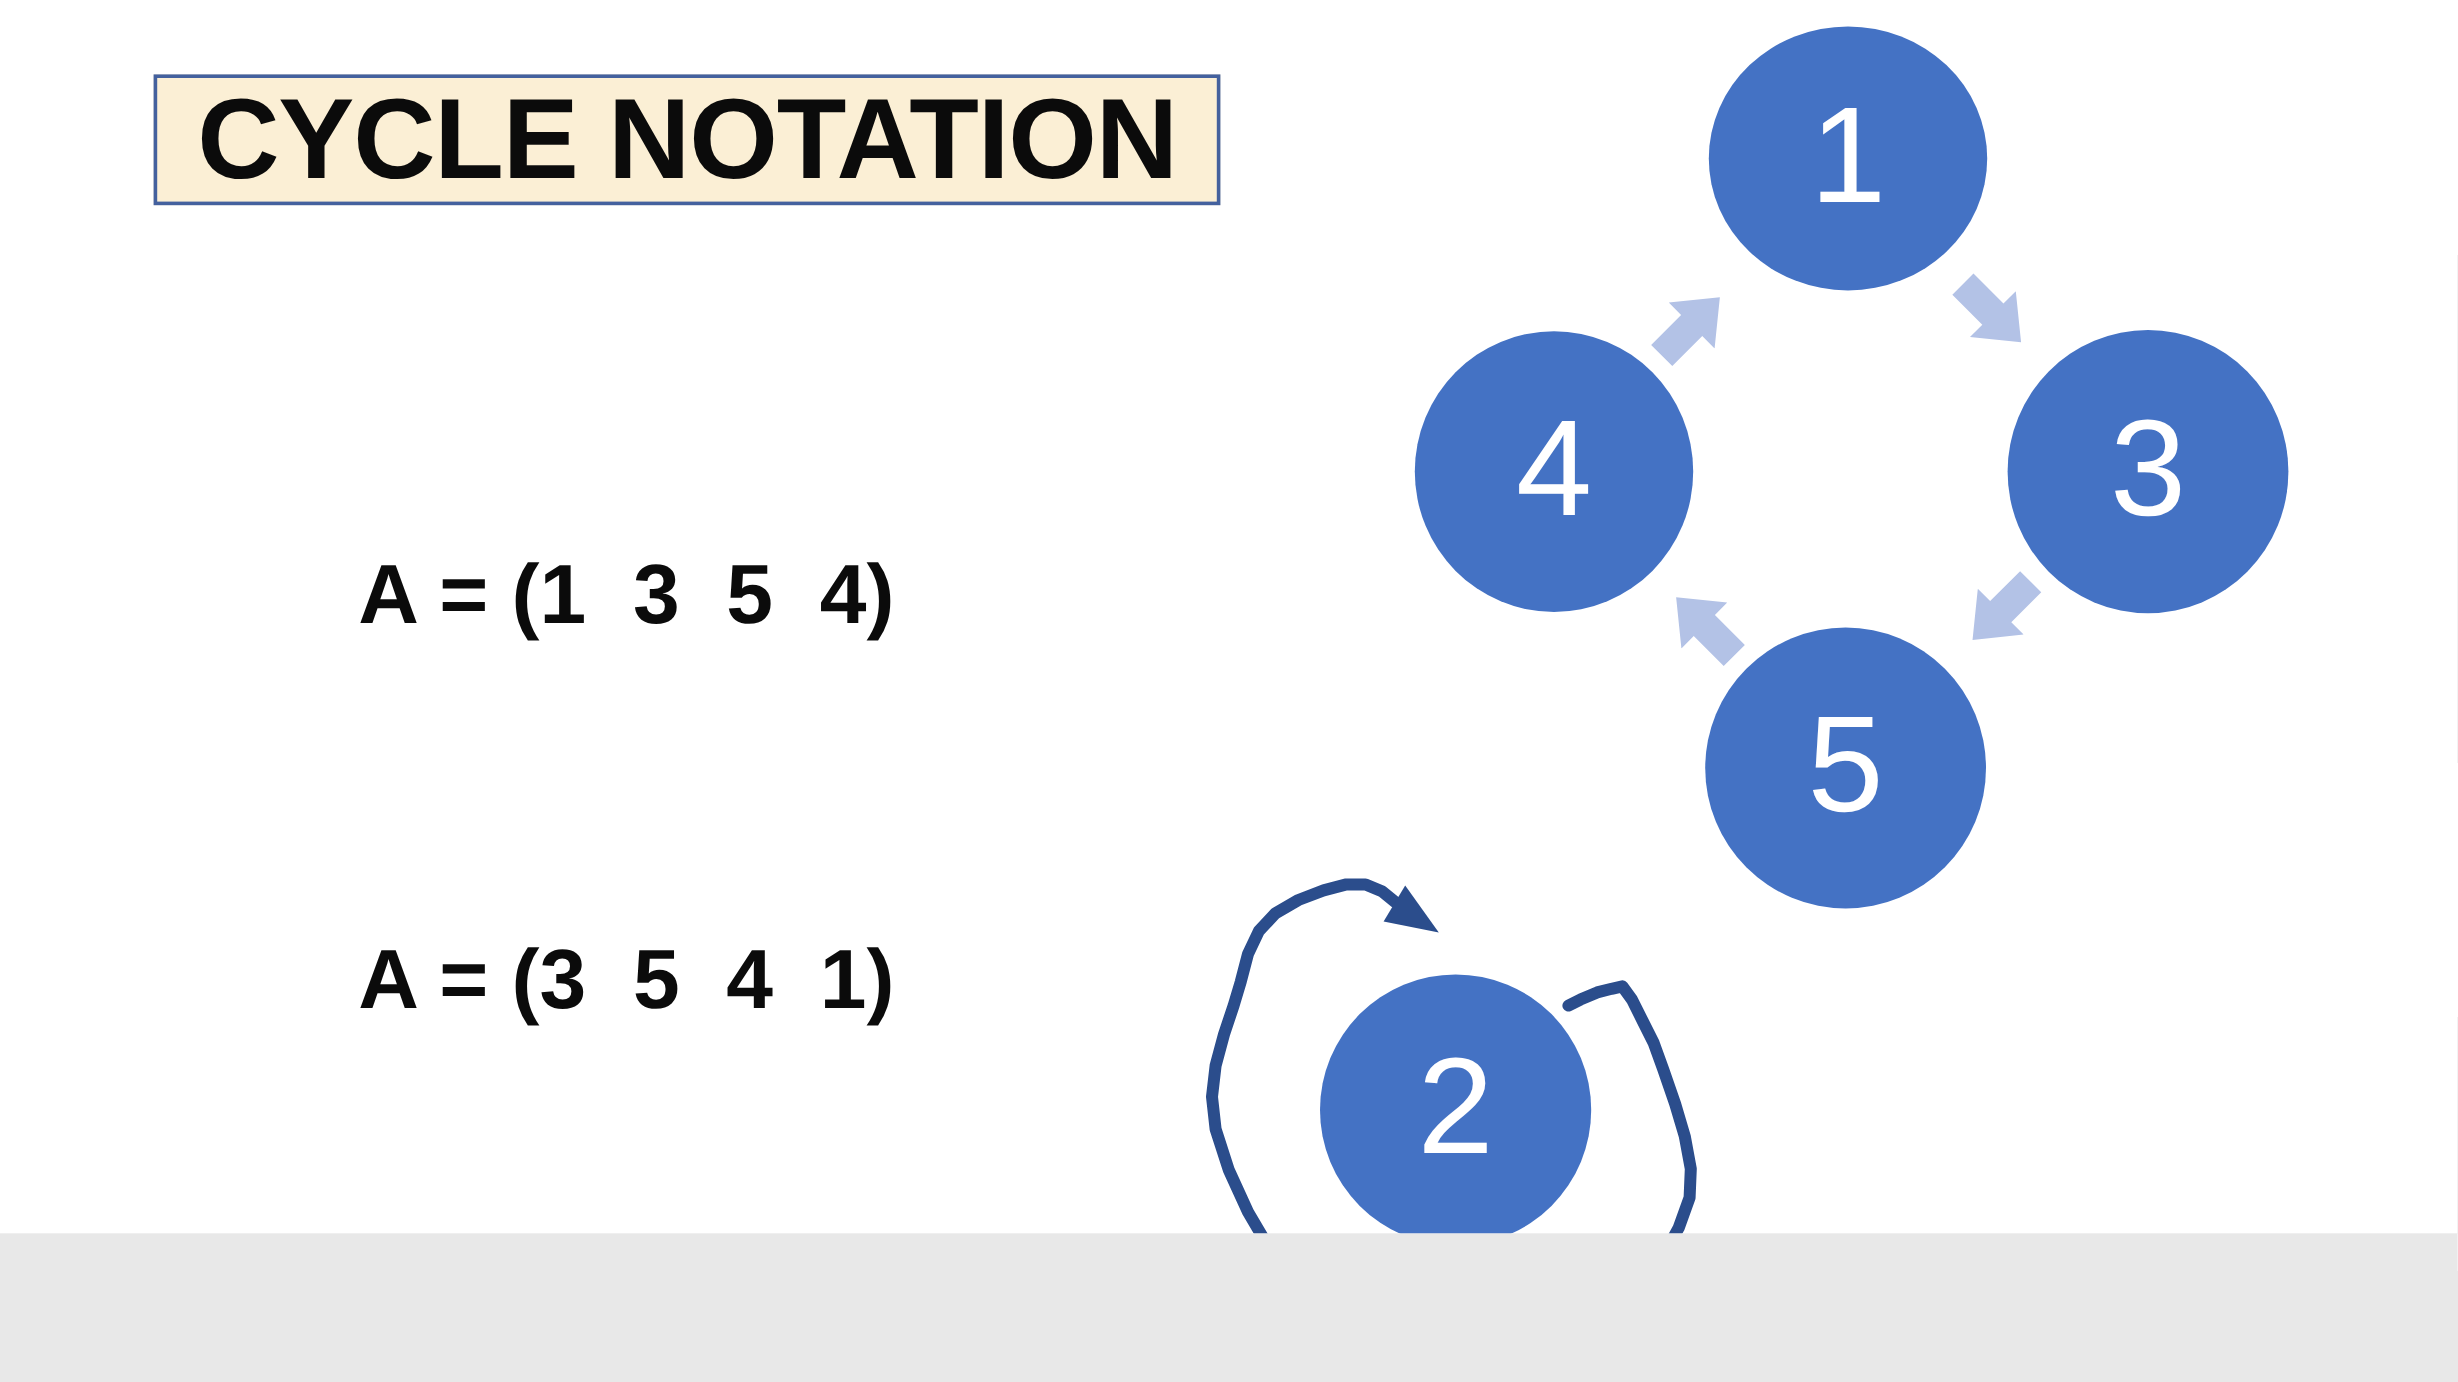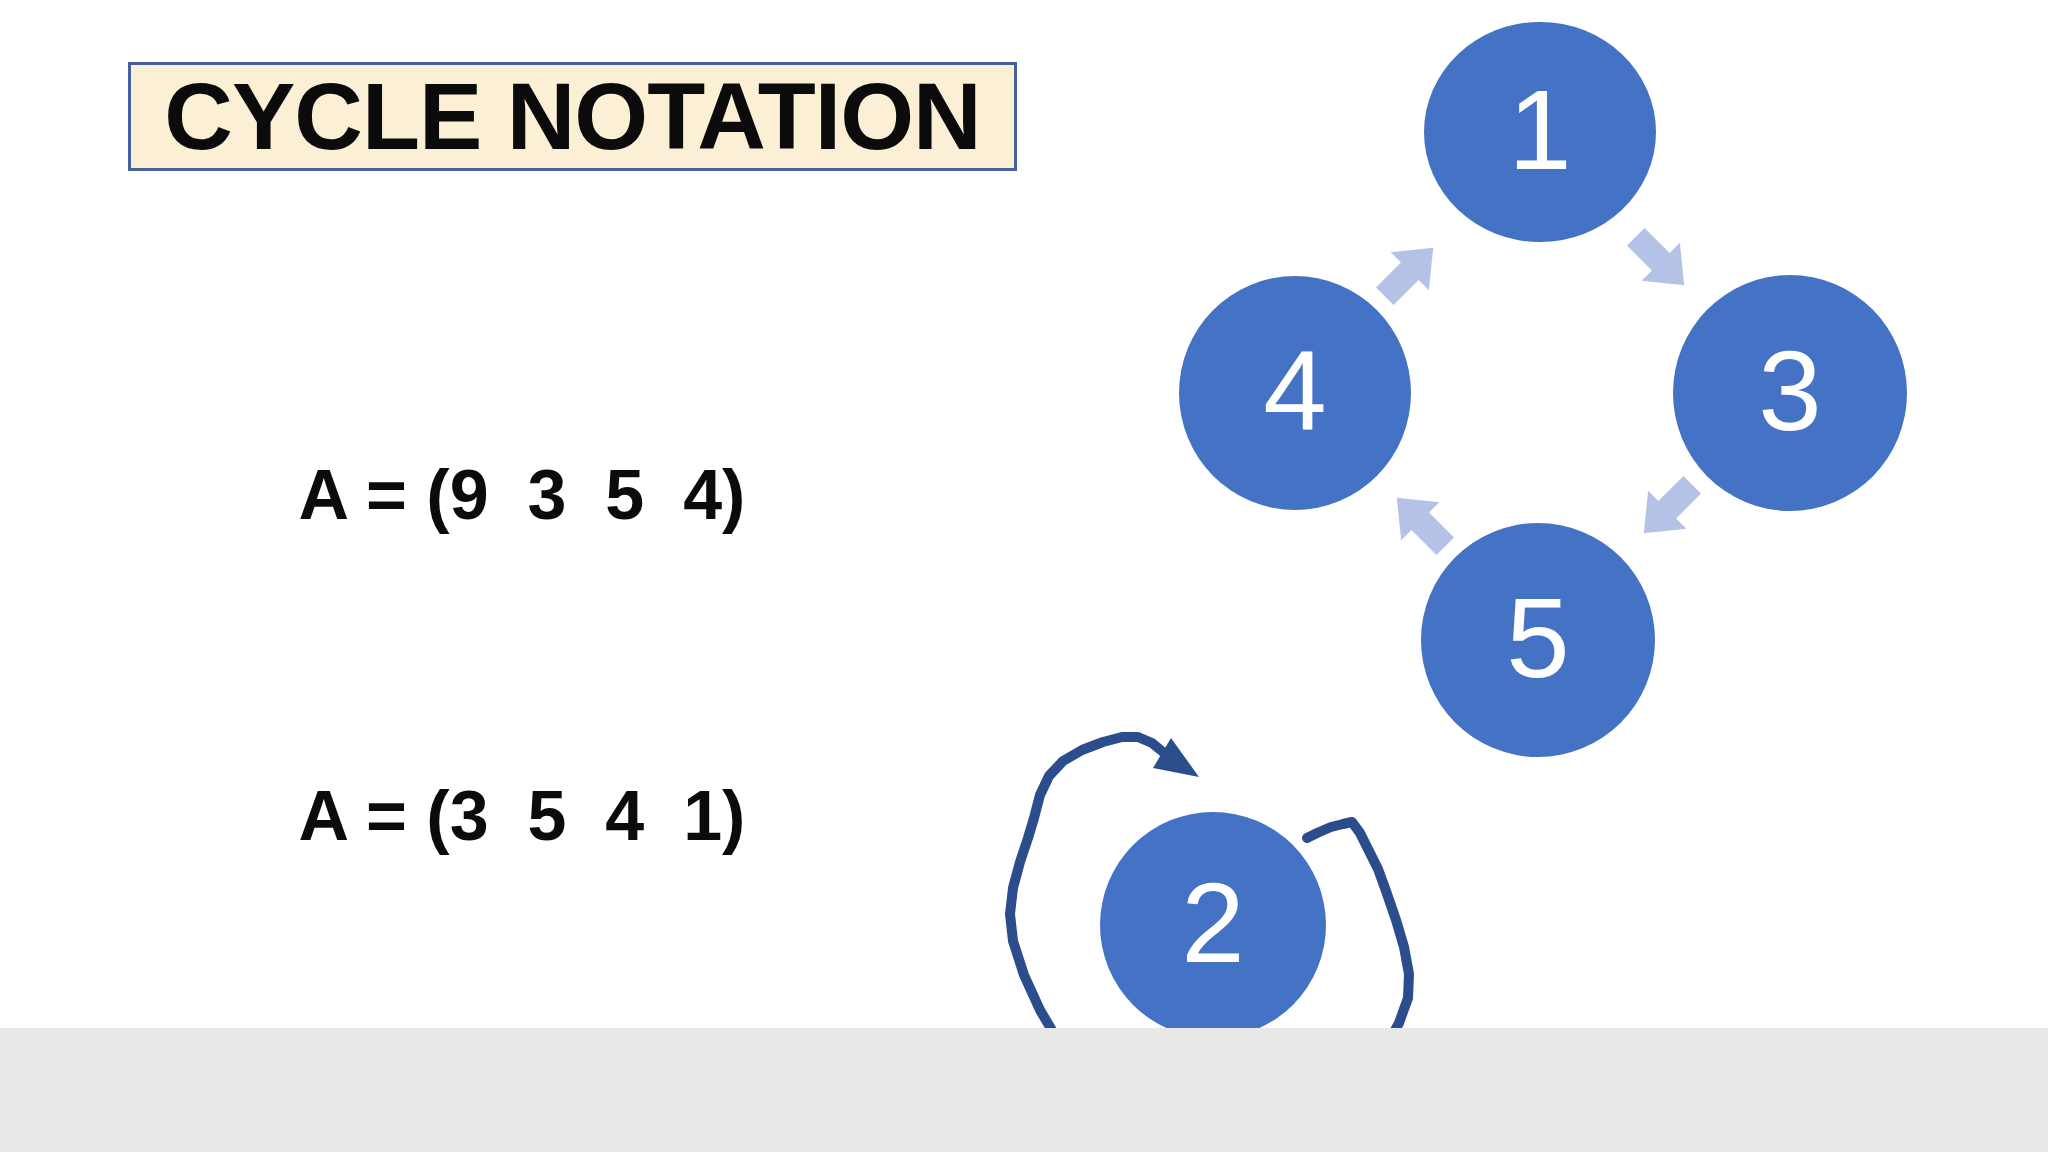--- a/index.html
+++ b/index.html
@@ -104,21 +104,21 @@
 </head>
 <body>
 
 <div id="slide">
 
   <div class="title-box">
     <span class="title-text">CYCLE NOTATION</span>
   </div>
 
   <div class="equations">
-    <div>A = (9  3  5  4)</div>
+    <div>A = (1  3  5  4)</div>
     <div>A = (3  5  4  1)</div>
     
     
     
     
   </div>
 
   <div class="node node-1">
     <span class="node-label">1</span>
   </div>

